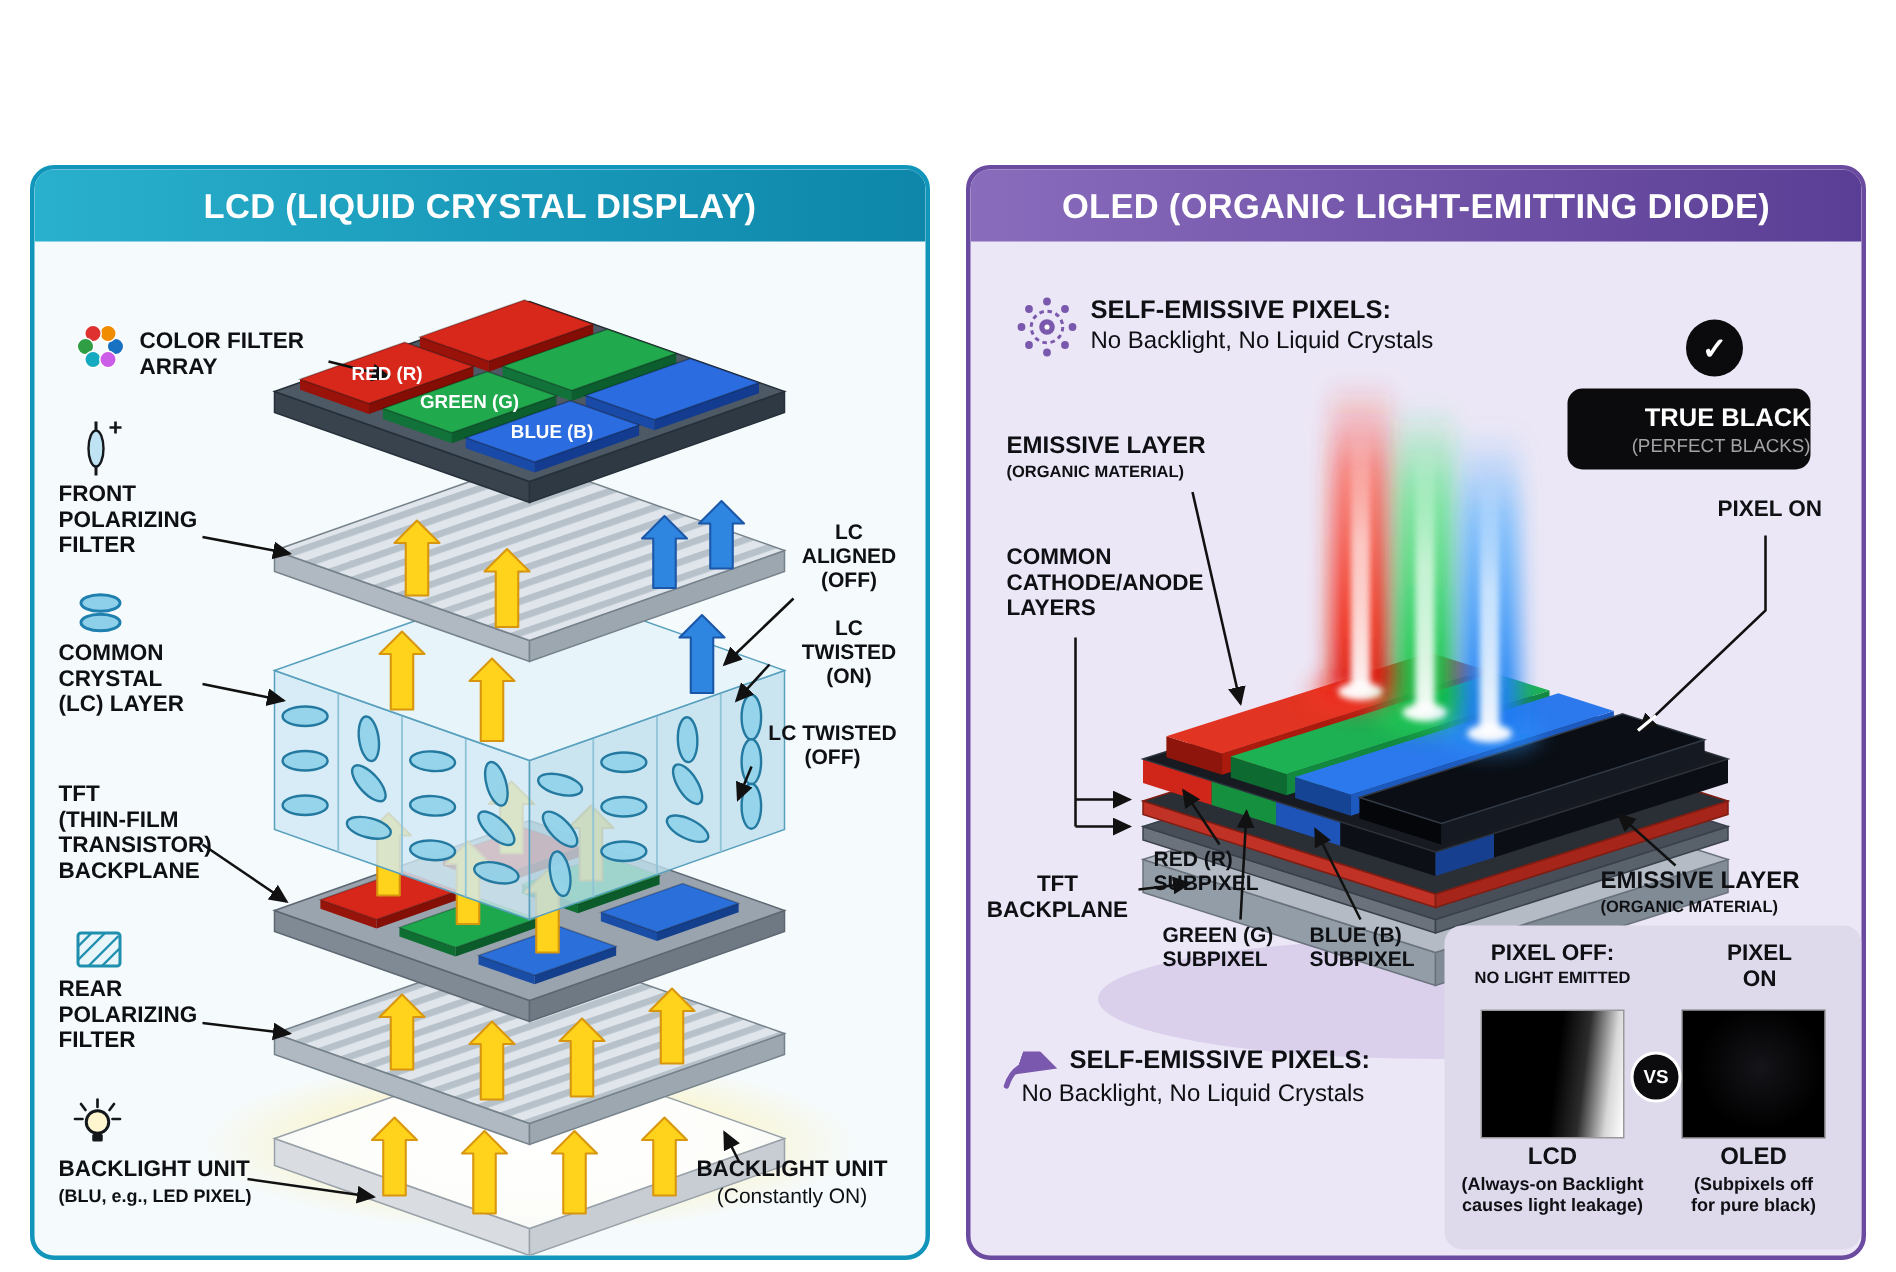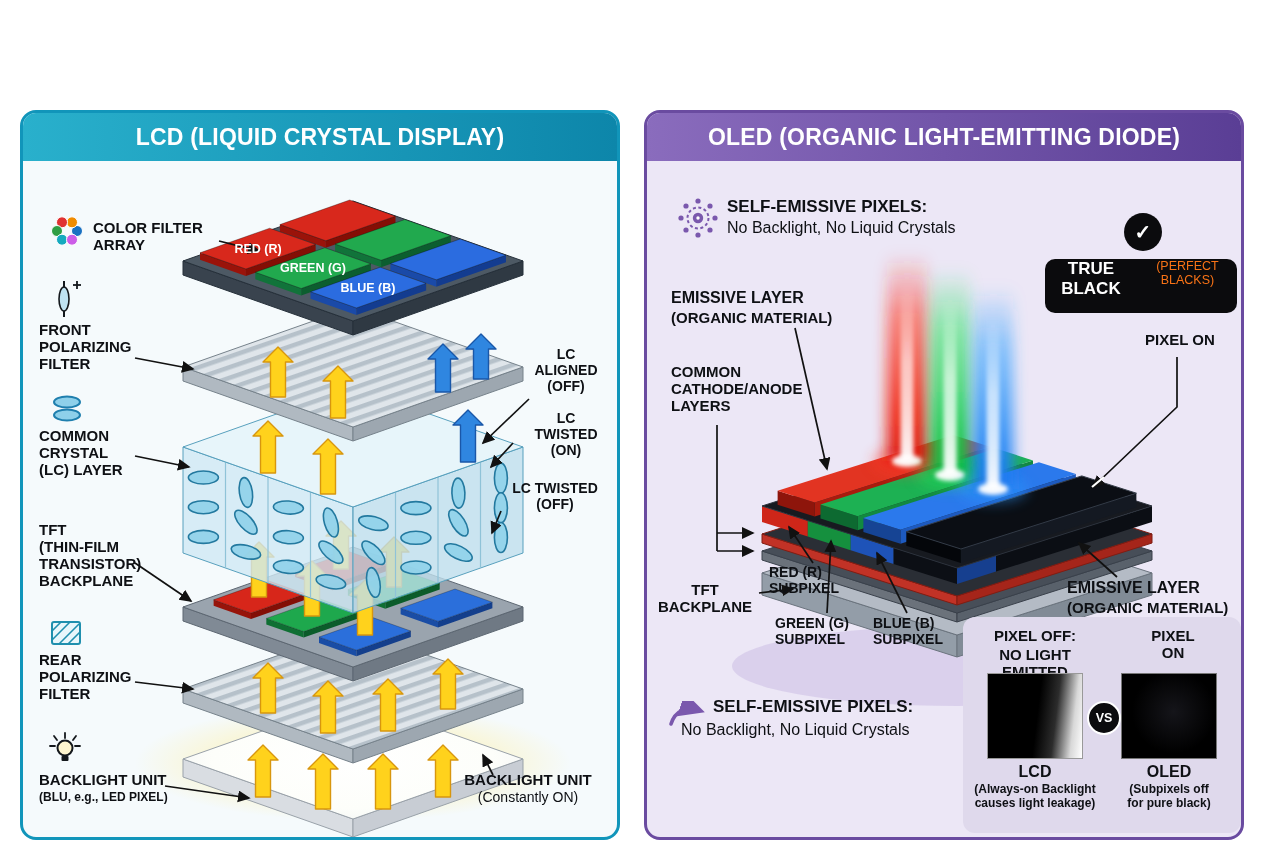--- a/index.html
+++ b/index.html
@@ -12,30 +12,30 @@
          border:3px solid;box-sizing:border-box;overflow:hidden;}
   .panel-lcd{left:20px;border-color:#1195ba;background:#f5fafc;}
   .panel-oled{left:644px;border-color:#6a4ba0;background:#ece7f6;}
   .panel-header{height:48px;display:flex;align-items:center;justify-content:center;
                 color:#fff;font-size:23px;font-weight:800;letter-spacing:0.2px;}
   .lcd-header{background:linear-gradient(90deg,#29b0cc,#0d86aa);}
   .oled-header{background:linear-gradient(90deg,#8a6cbd,#5a3e95);}
   .panel-body{position:relative;height:679px;}
   .panel-body > svg{position:absolute;left:0;top:0;}
   .lb{position:absolute;white-space:pre-line;color:#0e1014;font-weight:800;line-height:1.14;}
-  .s12{font-size:12px}.s13{font-size:15px}.s14{font-size:14px}.s15{font-size:15px}
+  .s12{font-size:12px}.s13{font-size:11px}.s14{font-size:14px}.s15{font-size:15px}
   .s16{font-size:16px}.s17{font-size:17px}
   .reg{font-weight:400}.semi{font-weight:700}
   .tr{text-align:center}.tc{text-align:center}
   .ic{position:absolute}
-  .true-black{position:absolute;left:398px;top:98px;width:192px;height:54px;background:#0b0b0d;
-              border-radius:10px;color:#fff;text-align:center;display:flex;flex-direction:row;
-              justify-content:center;gap:1px;}
+  .true-black{position:absolute;left:398px;top:98px;width:162px;height:54px;background:#0b0b0d;
+              border-radius:10px;color:#fff;text-align:center;display:flex;flex-direction:column;
+              justify-content:center;gap:1px;align-items:flex-end;}
   .tb-title{font-size:17px;font-weight:800;}
-  .tb-sub{font-size:12.5px;font-weight:500;color:#f97316;}
+  .tb-sub{font-size:12.5px;font-weight:500;color:#a3a3a3;}
   .chk{position:absolute;left:477px;top:52px;width:38px;height:38px;border-radius:50%;
        background:#0b0b0d;color:#fff;display:flex;align-items:center;justify-content:center;
        font-size:20px;font-weight:900;}
   .cmp{position:absolute;left:316px;top:456px;width:278px;height:216px;background:#dfd9ec;
        border-radius:12px;}
   .sq{position:absolute;width:96px;height:86px;box-sizing:border-box;}
   .sq-lcd{left:24px;top:56px;border:1px solid #999;
           background:linear-gradient(97deg,#000 0%,#000 52%,#2c2c2c 70%,#d8d8d8 88%,#ffffff 100%);}
   .sq-oled{left:158px;top:56px;border:1px solid #777;
            background:radial-gradient(circle at 55% 45%, #15151a 0%, #000 60%);}

